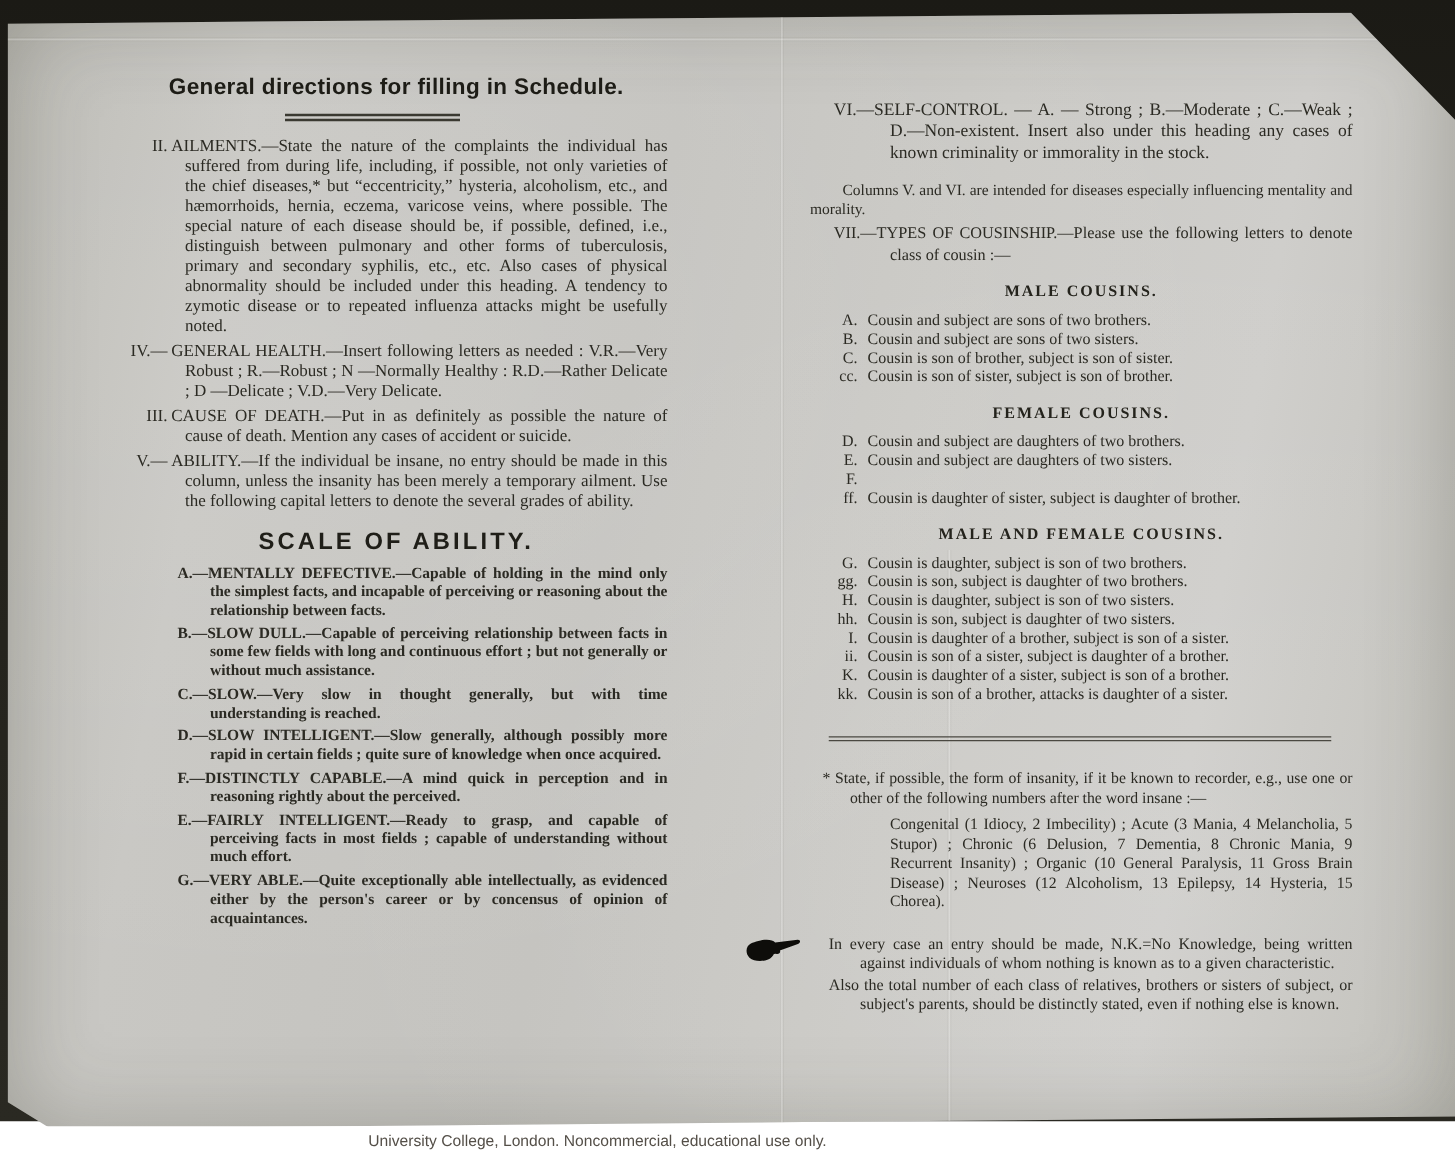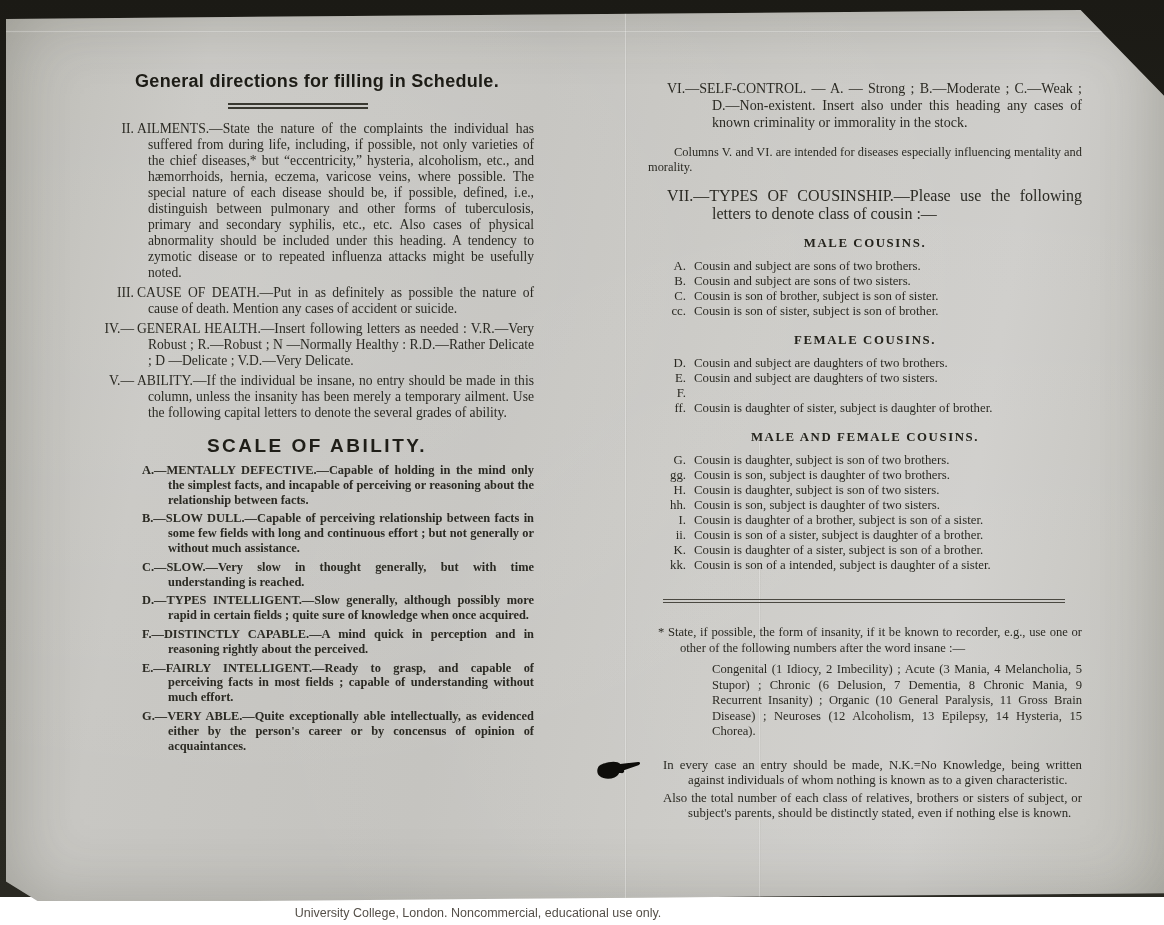--- a/index.html
+++ b/index.html
@@ -16,41 +16,41 @@
          clip-path:polygon(0% 1%, 92.8% 0%, 100% 9.6%, 100% 98.9%, 55% 99.4%, 3% 100%, 0% 97.6%);
          color:var(--ink,#2b2a23);}
   .crease{position:absolute;pointer-events:none;}
   .crease-v{left:618px;top:0;bottom:0;width:3px;
             background:linear-gradient(90deg,rgba(84,82,70,0.10),rgba(255,255,255,0.30),rgba(84,82,70,0.12));}
   .crease-v2{left:752px;top:430px;bottom:0;width:3px;
              background:linear-gradient(90deg,rgba(84,82,70,0.08),rgba(255,255,255,0.25),rgba(84,82,70,0.10));}
   .crease-h{left:0;right:0;top:20px;height:3px;
             background:linear-gradient(180deg,rgba(84,82,70,0.10),rgba(255,255,255,0.25),rgba(84,82,70,0.08));}
   .col{position:absolute;}
-  .col-left{left:94px;top:60px;width:434px;}
+  .col-left{left:94px;top:48px;width:434px;}
   .col-right{left:642px;top:70px;width:434px;}
 
   .title{margin:0;font-family:"Liberation Sans",sans-serif;font-weight:bold;
          font-size:18px;line-height:22px;letter-spacing:0.3px;color:#1d1c16;text-align:center;}
   .title-rule{margin:11px 0 0 128px;width:140px;height:2px;
               border-top:2px solid #3a3931;border-bottom:2px solid #3a3931;}
 
   .gd-item{margin:4px 0 0 0;font-size:13.6px;line-height:16px;text-align:justify;
            padding-left:48px;text-indent:-48px;}
   .gd-item .num{display:inline-block;width:34px;text-align:right;text-indent:0;margin-right:3px;}
   .gd-item:first-of-type{margin-top:12px;}
 
   .scale-heading{margin:14px 0 6px 0;font-family:"Liberation Sans",sans-serif;font-weight:bold;
                  font-size:19px;line-height:22px;letter-spacing:2.5px;text-align:center;color:#1f1e18;}
   .scale-item{margin:4px 0 0 0;font-size:12.4px;line-height:14.8px;text-align:justify;
               padding-left:68px;text-indent:-26px;font-weight:bold;}
 
   .r-item{margin:0;font-size:14px;line-height:17px;text-align:justify;
           padding-left:64px;text-indent:-45px;}
-  .r-item.vii{margin-top:12px;font-size:16px;line-height:17.5px;}
+  .r-item.vii{margin-top:2px;font-size:13px;line-height:17.5px;}
   .note-small{margin:14px 0 0 0;font-size:12.4px;line-height:15px;text-align:justify;text-indent:26px;}
   .group-heading{margin:14px 0 0 0;font-weight:bold;font-size:12.8px;line-height:15px;
                  letter-spacing:1.6px;text-align:center;color:#24231c;}
   .entries{margin-top:8px;}
   .entry{display:flex;font-size:12.8px;line-height:15px;}
   .entry .cl{flex:none;width:38px;text-align:right;}
   .entry .ct{margin-left:8px;}
   .double-rule{margin:26px 0 0 15px;width:402px;height:2px;
                border-top:1.5px solid var(--rule_color,#4a4841);border-bottom:1.5px solid var(--rule_color,#4a4841);}
   .fnote{margin:22px 0 0 10px;font-size:12.6px;line-height:15.5px;text-align:justify;
@@ -74,29 +74,29 @@
   <div class="paper">
     <div class="crease crease-v"></div>
     <div class="crease crease-v2"></div>
     <div class="crease crease-h"></div>
 
     <div class="col col-left">
       <h1 class="title">General directions for filling in Schedule.</h1>
       <div class="title-rule"></div>
 
       <p class="gd-item"><span class="num">II.</span><span class="txt">AILMENTS.—State the nature of the complaints the individual has suffered from during life, including, if possible, not only varieties of the chief diseases,* but “eccentricity,” hysteria, alcoholism, etc., and hæmorrhoids, hernia, eczema, varicose veins, where possible. The special nature of each disease should be, if possible, defined, i.e., distinguish between pulmonary and other forms of tuberculosis, primary and secondary syphilis, etc., etc. Also cases of physical abnormality should be included under this heading. A tendency to zymotic disease or to repeated influenza attacks might be usefully noted.</span></p>
+      <p class="gd-item"><span class="num">IV.—</span><span class="txt">GENERAL HEALTH.—Insert following letters as needed : V.R.—Very Robust ; R.—Robust ; N —Normally Healthy : R.D.—Rather Delicate ; D —Delicate ; V.D.—Very Delicate.</span></p>
       <p class="gd-item"><span class="num">III.</span><span class="txt">CAUSE OF DEATH.—Put in as definitely as possible the nature of cause of death. Mention any cases of accident or suicide.</span></p>
-      <p class="gd-item"><span class="num">IV.—</span><span class="txt">GENERAL HEALTH.—Insert following letters as needed : V.R.—Very Robust ; R.—Robust ; N —Normally Healthy : R.D.—Rather Delicate ; D —Delicate ; V.D.—Very Delicate.</span></p>
       <p class="gd-item"><span class="num">V.—</span><span class="txt">ABILITY.—If the individual be insane, no entry should be made in this column, unless the insanity has been merely a temporary ailment. Use the following capital letters to denote the several grades of ability.</span></p>
 
       <h2 class="scale-heading">SCALE OF ABILITY.</h2>
       <p class="scale-item">A.—MENTALLY DEFECTIVE.—Capable of holding in the mind only the simplest facts, and incapable of perceiving or reasoning about the relationship between facts.</p>
       <p class="scale-item">B.—SLOW DULL.—Capable of perceiving relationship between facts in some few fields with long and continuous effort ; but not generally or without much assistance.</p>
       <p class="scale-item">C.—SLOW.—Very slow in thought generally, but with time understanding is reached.</p>
-      <p class="scale-item">D.—TYPES INTELLIGENT.—Slow generally, although possibly more rapid in certain fields ; quite sure of knowledge when once acquired.</p>
+      <p class="scale-item">D.—SLOW INTELLIGENT.—Slow generally, although possibly more rapid in certain fields ; quite sure of knowledge when once acquired.</p>
       <p class="scale-item">F.—DISTINCTLY CAPABLE.—A mind quick in perception and in reasoning rightly about the perceived.</p>
       <p class="scale-item">E.—FAIRLY INTELLIGENT.—Ready to grasp, and capable of perceiving facts in most fields ; capable of understanding without much effort.</p>
       <p class="scale-item">G.—VERY ABLE.—Quite exceptionally able intellectually, as evidenced either by the person's career or by concensus of opinion of acquaintances.</p>
     </div>
 
     <div class="col col-right">
       <p class="r-item">VI.—SELF-CONTROL. — A. — Strong ; B.—Moderate ; C.—Weak ; D.—Non-existent. Insert also under this heading any cases of known criminality or immorality in the stock.</p>
       <p class="note-small">Columns V. and VI. are intended for diseases especially influencing mentality and morality.</p>
       <p class="r-item vii">VII.—TYPES OF COUSINSHIP.—Please use the following letters to denote class of cousin :—</p>
 
@@ -164,21 +164,21 @@
         <div class="entry">
             <span class="cl">ii.</span>
             <span class="ct">Cousin is son of a sister, subject is daughter of a brother.</span>
           </div>
         <div class="entry">
             <span class="cl">K.</span>
             <span class="ct">Cousin is daughter of a sister, subject is son of a brother.</span>
           </div>
         <div class="entry">
             <span class="cl">kk.</span>
-            <span class="ct">Cousin is son of a intended, subject is daughter of a sister.</span>
+            <span class="ct">Cousin is son of a brother, attacks is daughter of a sister.</span>
           </div>
       </div>
 
       <div class="double-rule"></div>
 
       <p class="fnote">* State, if possible, the form of insanity, if it be known to recorder, e.g., use one or other of the following numbers after the word insane :—</p>
       <p class="fnote-detail">Congenital (1 Idiocy, 2 Imbecility) ; Acute (3 Mania, 4 Melancholia, 5 Stupor) ; Chronic (6 Delusion, 7 Dementia, 8 Chronic Mania, 9 Recurrent Insanity) ; Organic (10 General Paralysis, 11 Gross Brain Disease) ; Neuroses (12 Alcoholism, 13 Epilepsy, 14 Hysteria, 15 Chorea).</p>
 
       <div class="nk-row">
         <span class="manicule">

